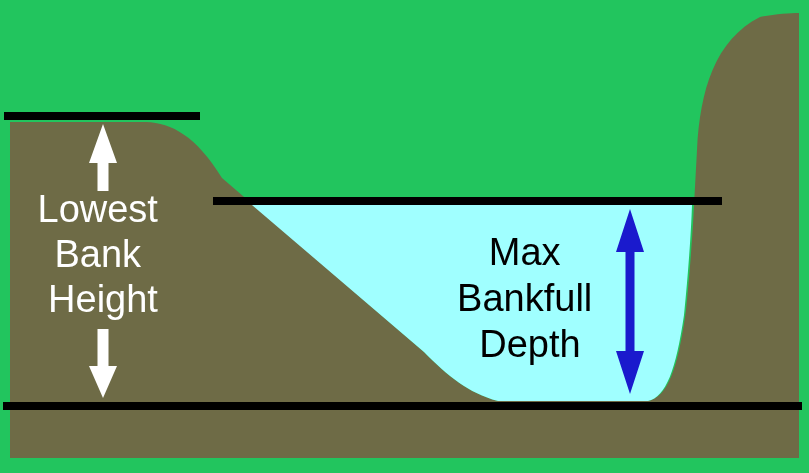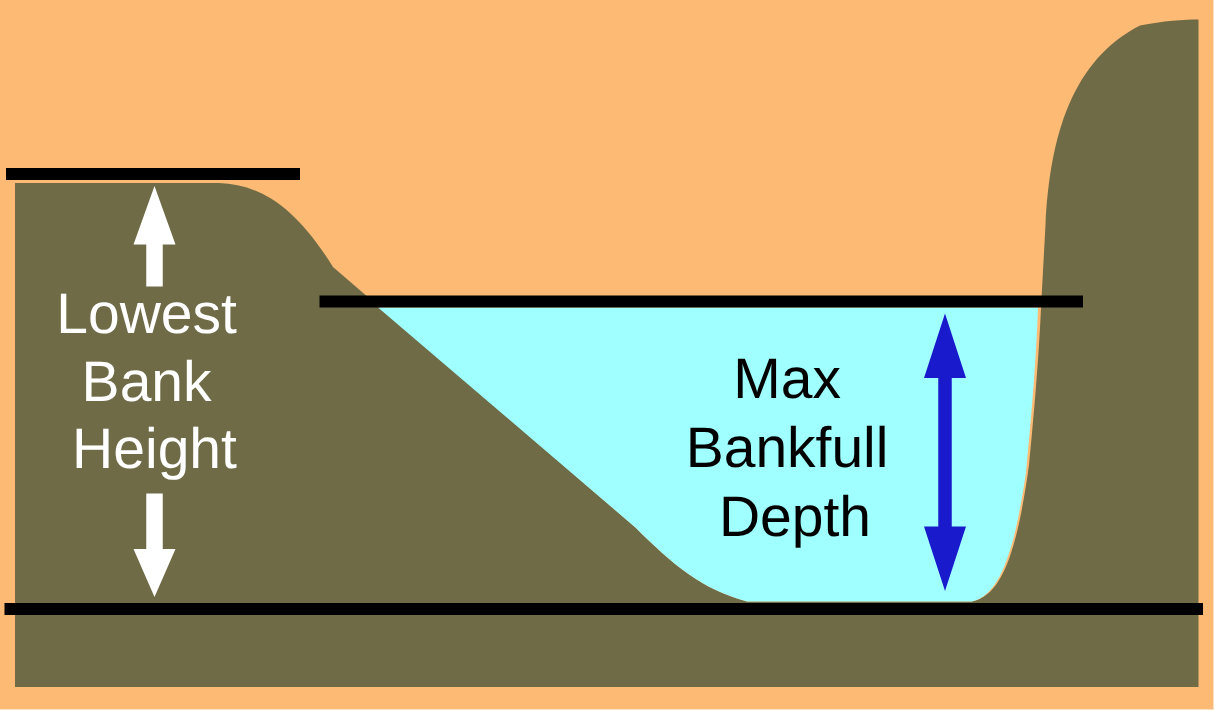--- a/index.html
+++ b/index.html
@@ -8,21 +8,21 @@
     background: #ffffff;
     width: 809px;
     height: 473px;
     overflow: hidden;
     font-family: "Liberation Sans", sans-serif;
   }
   .stage {
     position: relative;
     width: 809px;
     height: 473px;
-    background: #fdba74;
+    background: #22c55e;
   }
   svg { display: block; }
   text {
     font-family: "Liberation Sans", sans-serif;
     font-weight: normal;
   }
   .label-text {
     font-size: 38px;
   }
 </style>

